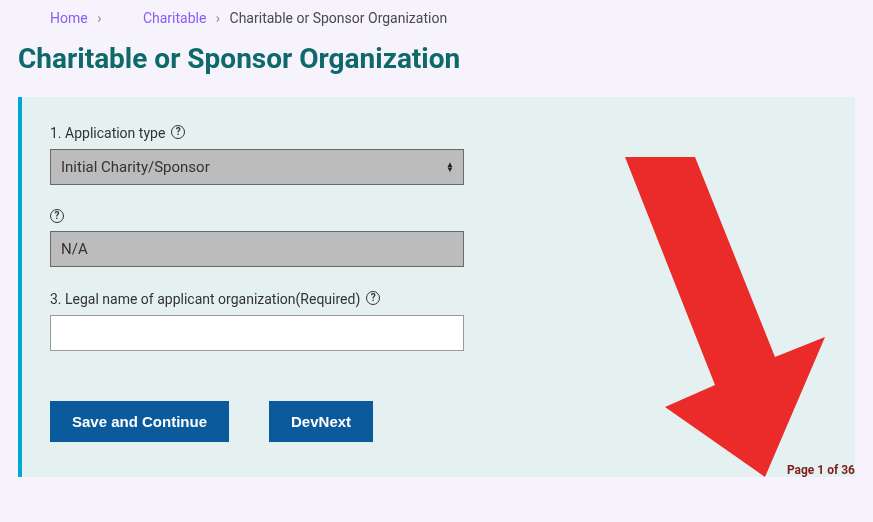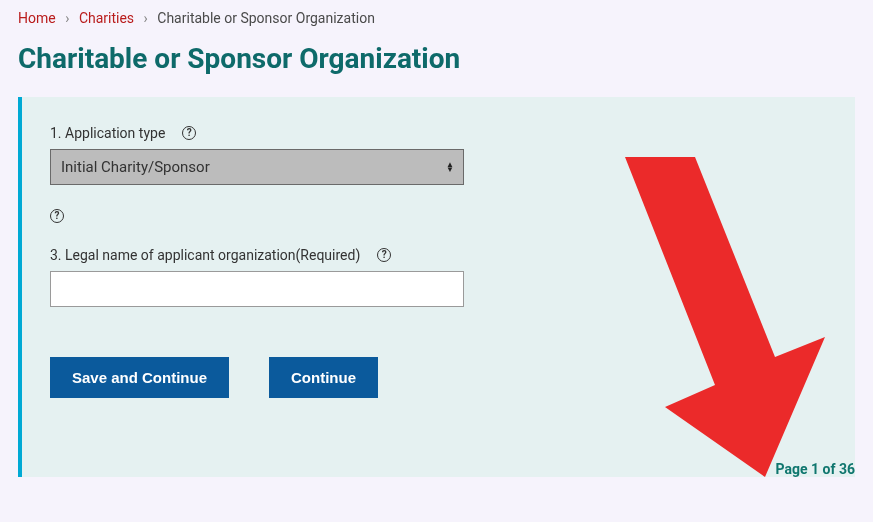--- a/index.html
+++ b/index.html
@@ -14,22 +14,23 @@
       height: 522px;
       overflow: hidden;
       position: relative;
     }
     .breadcrumb {
       padding: 10px 18px;
       font-size: 14px;
       color: #555;
     }
     .breadcrumb a {
-      color: #b91c1c;
+      color: #8b5cf6;
       text-decoration: none;
+      margin-left: 32px;
     }
     .breadcrumb .sep {
       color: #888;
       margin: 0 6px;
     }
     .breadcrumb .current {
       color: #4a4a4a;
     }
     .title-block {
       padding: 6px 18px 18px 18px;
@@ -54,22 +55,21 @@
       min-height: 380px;
     }
     .field {
       margin-bottom: 24px;
     }
     .field-label {
       font-size: 14px;
       color: #333;
       margin-bottom: 8px;
       display: flex;
-      align-items: center;
-      gap: 17px;
+      gap: 6px;
     }
     .help-icon {
       display: inline-flex;
       align-items: center;
       justify-content: center;
       width: 14px;
       height: 14px;
       border: 1.4px solid #333;
       border-radius: 50%;
       font-size: 10px;
@@ -137,38 +137,38 @@
       font-size: 15px;
       font-weight: 700;
       padding: 12px 22px;
       border-radius: 0;
       cursor: pointer;
     }
     .page-indicator {
       position: absolute;
       right: 0px;
       bottom: 0px;
-      font-size: 14px;
-      font-weight: 700;
-      color: #0f766e;
+      font-size: 12px;
+      font-weight: 700;
+      color: #7f1d1d;
     }
     .red-arrow {
       position: absolute;
       right: 10px;
       top: 60px;
       pointer-events: none;
     }
   </style>
 </head>
 <body>
 
 <div class="breadcrumb">
   <a href="#">Home</a>
   <span class="sep">›</span>
-  <a href="#">Charities</a>
+  <a href="#">Charitable</a>
   <span class="sep">›</span>
   <span class="current">Charitable or Sponsor Organization</span>
 </div>
 
 <div class="title-block">
   <h1 class="page-title">Charitable or Sponsor Organization</h1>
 </div>
 
 <div class="panel">
 
@@ -183,33 +183,34 @@
         <span>▲</span>
           <span>▼</span>
       </div>
     </div>
   </div>
 
   <div class="field">
     <div class="field-label">
       <span class="help-icon">?</span>
     </div>
+    <div class="text-readonly">N/A</div>
   </div>
 
   <div class="field">
     <div class="field-label">
       <span>3. Legal name of applicant organization(Required)</span>
       <span class="help-icon">?</span>
     </div>
     <input type="text" class="text-input" value="" style="">
   </div>
 
   <div class="button-row">
     <button class="btn">Save and Continue</button>
-    <button class="btn">Continue</button>
+    <button class="btn">DevNext</button>
   </div>
 
   <div class="page-indicator">Page 1 of 36</div>
 
   <svg class="red-arrow" width="260" height="330" viewBox="0 0 260 330">
     <polygon points="40,0 110,0 190,200 240,180 180,320 80,250 130,228 40,0" fill="#eb2a2a"></polygon>
   </svg>
 
 </div>
 

